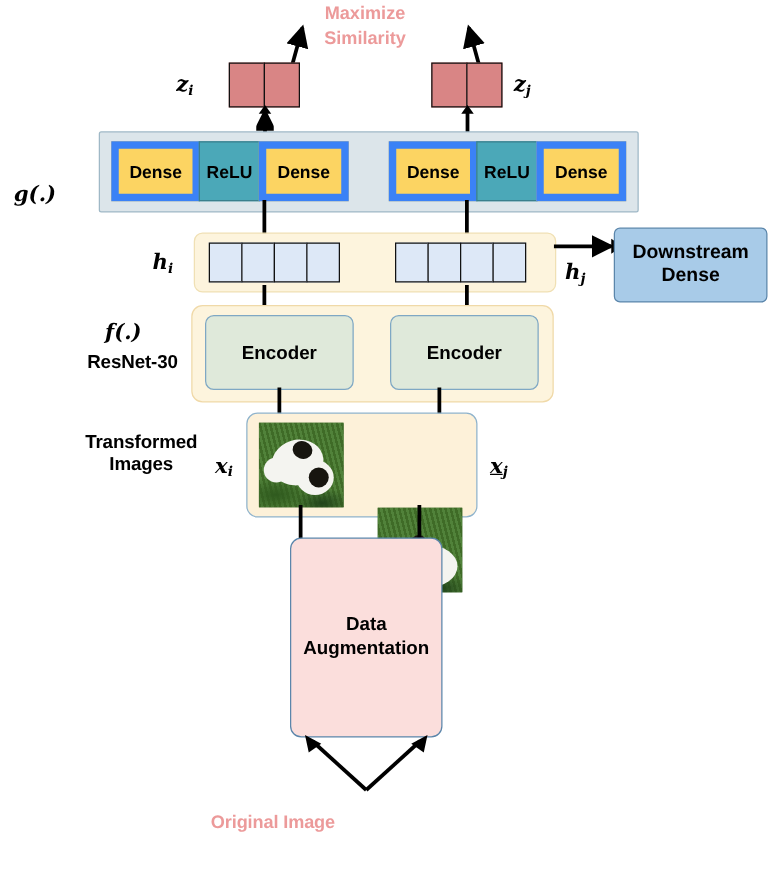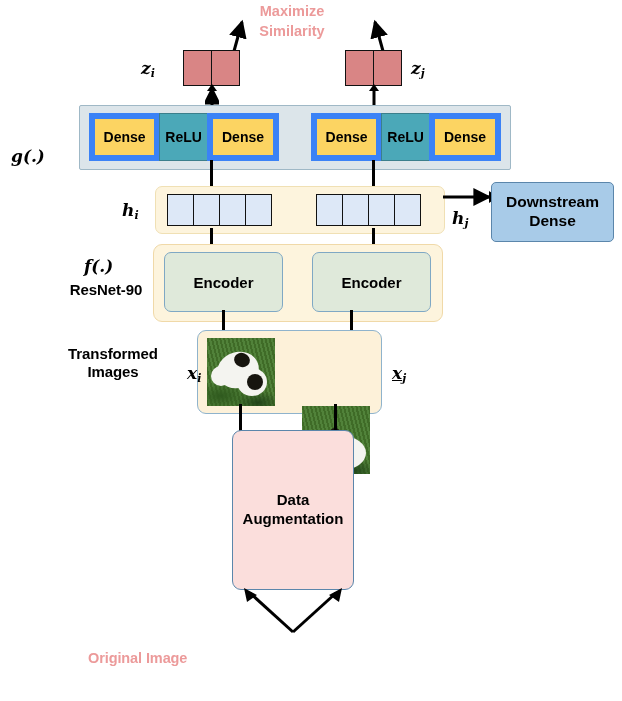--- a/index.html
+++ b/index.html
@@ -226,31 +226,31 @@
 
   <div class="abs vline" style="left:210px; top:228px; width:3px; height:22px;"></div>
   <div class="abs vline" style="left:372px; top:228px; width:3px; height:22px;"></div>
 
   <div class="abs enc-container" style="left:153px; top:244px; width:290px; height:78px;"></div>
 
   <div class="abs encoder" style="left:164px; top:252px; width:119px; height:60px;">Encoder</div>
   <div class="abs encoder" style="left:312px; top:252px; width:119px; height:60px;">Encoder</div>
 
   <div class="abs math" style="left:84px; top:258px;">f(.)</div>
-  <div class="abs lbl" style="left:56px; top:281px; width:100px; text-align:center;">ResNet-90</div>
+  <div class="abs lbl" style="left:56px; top:281px; width:100px; text-align:center;">ResNet-30</div>
 
   <div class="abs vline" style="left:222px; top:310px; width:3px; height:26px;"></div>
   <div class="abs vline" style="left:350px; top:310px; width:3px; height:26px;"></div>
 
   <div class="abs ximg-container" style="left:197px; top:330px; width:185px; height:84px;"></div>
 
   <div class="abs lbl" style="left:48px; top:345px; width:130px; text-align:center;">Transformed
 Images</div>
 
-  <div class="abs math" style="left:172px; top:365px;margin-left:15px;"><span>x</span><span class="sub">i</span></div>
+  <div class="abs math" style="left:172px; top:365px;"><span>x</span><span class="sub">i</span></div>
   <div class="abs math" style="left:392px; top:365px;text-decoration:underline;"><span>x</span><span class="sub">j</span></div>
 
   <div class="abs photo" style="left:207px; top:338px; width:68px; height:68px;">
     <div class="grass"></div>
     <div class="dogshape fur-w r50" style="left:10px; top:14px; width:42px; height:36px; transform:rotate(-18deg);"></div>
     <div class="dogshape fur-w r50" style="left:30px; top:30px; width:30px; height:28px;"></div>
     <div class="dogshape fur-b r50" style="left:27px; top:15px; width:16px; height:14px; transform:rotate(20deg);"></div>
     <div class="dogshape fur-b r50" style="left:40px; top:36px; width:16px; height:16px;"></div>
     <div class="dogshape fur-w r50" style="left:4px; top:28px; width:20px; height:20px;"></div>
   </div>
@@ -270,15 +270,15 @@
   <div class="abs dataaug" style="left:232px; top:430px; width:122px; height:160px;">Data
 Augmentation</div>
 
   <svg class="abs" style="left:232px; top:586px; width:122px; height:48px;" viewBox="0 0 122 48">
     <line x1="61" y1="46" x2="18" y2="7" stroke="#000" stroke-width="3"></line>
     <path d="M12,2 L25,9 L15,16 z" fill="#000"></path>
     <line x1="61" y1="46" x2="104" y2="7" stroke="#000" stroke-width="3"></line>
     <path d="M110,2 L107,16 L97,9 z" fill="#000"></path>
   </svg>
 
-  <div class="abs lbl" style="left:88px; top:650px; width:180px; text-align:left; color:#ec9a9a; font-size:14.5px;">Original Image</div>
+  <div class="abs lbl" style="left:88px; top:650px; width:180px; text-align:right; color:#ec9a9a; font-size:14.5px;">Original Image</div>
 
 </div>
 
 </body></html>

